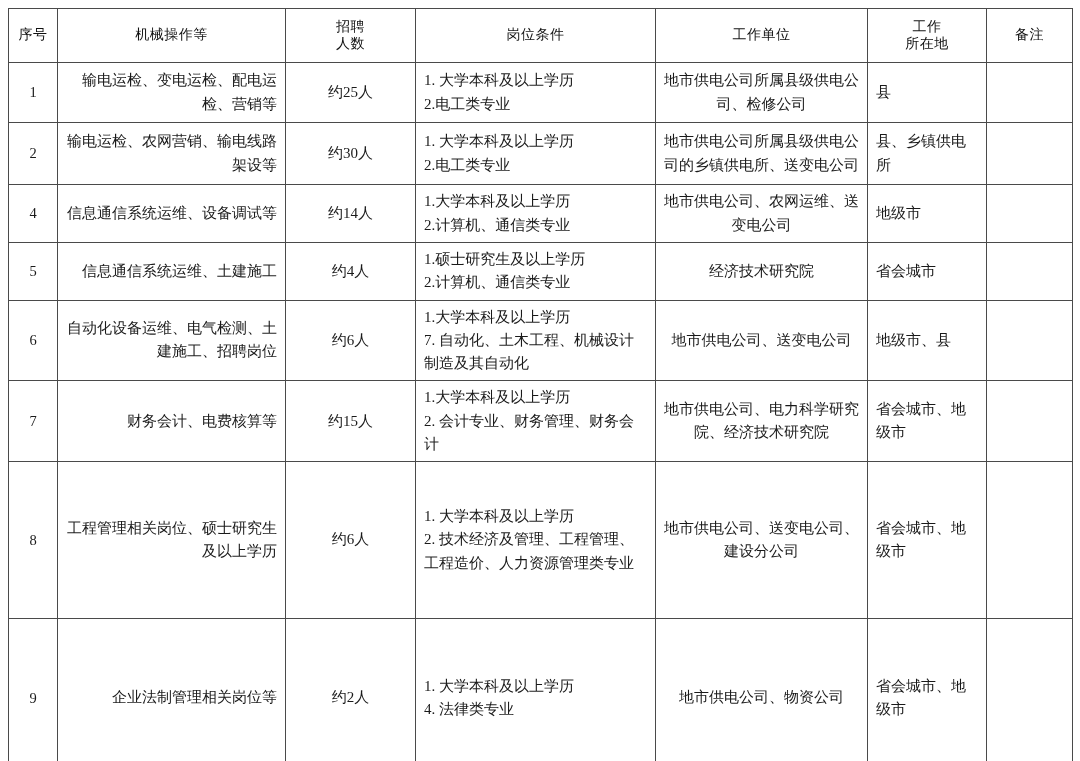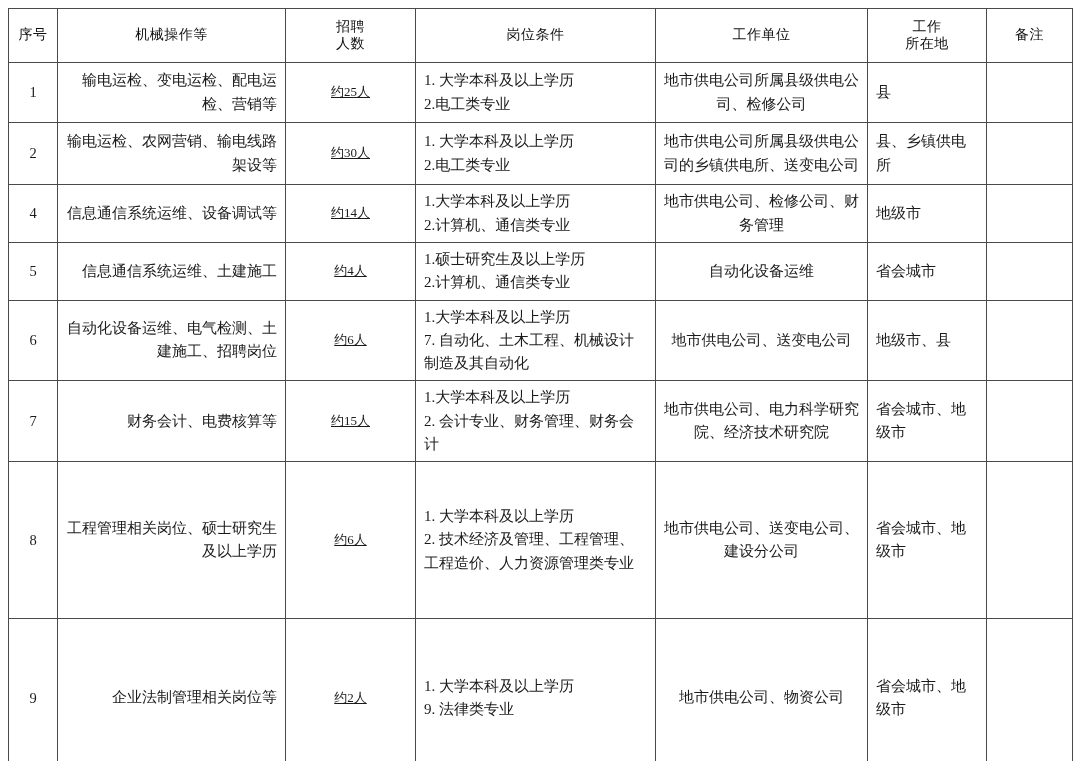--- a/index.html
+++ b/index.html
@@ -67,22 +67,21 @@
     text-align: center;
     font-size: 14.5px;
   }
   td.col-post {
     text-align: right;
     padding-left: 12px;
     padding-right: 10px;
   }
   td.col-count {
     text-align: center;
-    font-size: 13px;
-    text-decoration: underline;
+    font-size: 15px;
   }
   td.col-cond {
     text-align: left;
     padding-left: 10px;
     padding-right: 6px;
   }
   td.col-unit {
     text-align: center;
     padding-left: 10px;
     padding-right: 6px;
@@ -176,34 +175,34 @@
       </tr>
 
       <tr class="r-h-58">
         <td class="col-no">4</td>
         <td class="col-post">信息通信系统运维、设备调试等</td>
         <td class="col-count">约14人</td>
         <td class="col-cond">
           <span class="cond-line">1.大学本科及以上学历</span>
           <span class="cond-line">2.计算机、通信类专业</span>
         </td>
-        <td class="col-unit">地市供电公司、检修公司、财务管理</td>
+        <td class="col-unit">地市供电公司、农网运维、送变电公司</td>
         <td class="col-loc">地级市</td>
         <td class="col-note"></td>
       </tr>
 
       <tr class="r-h-55">
         <td class="col-no">5</td>
         <td class="col-post">信息通信系统运维、土建施工</td>
         <td class="col-count">约4人</td>
         <td class="col-cond">
           <span class="cond-line">1.硕士研究生及以上学历</span>
           <span class="cond-line">2.计算机、通信类专业</span>
         </td>
-        <td class="col-unit">自动化设备运维</td>
+        <td class="col-unit">经济技术研究院</td>
         <td class="col-loc">省会城市</td>
         <td class="col-note"></td>
       </tr>
 
       <tr class="r-h-64">
         <td class="col-no">6</td>
         <td class="col-post">自动化设备运维、电气检测、土建施工、招聘岗位</td>
         <td class="col-count">约6人</td>
         <td class="col-cond">
           <span class="cond-line">1.大学本科及以上学历</span>
@@ -239,21 +238,21 @@
         <td class="col-loc">省会城市、地级市</td>
         <td class="col-note"></td>
       </tr>
 
       <tr class="r-h-159">
         <td class="col-no">9</td>
         <td class="col-post">企业法制管理相关岗位等</td>
         <td class="col-count">约2人</td>
         <td class="col-cond">
           <span class="cond-line">1. 大学本科及以上学历</span>
-          <span class="cond-line">9. 法律类专业</span>
+          <span class="cond-line">4. 法律类专业</span>
         </td>
         <td class="col-unit">地市供电公司、物资公司</td>
         <td class="col-loc">省会城市、地级市</td>
         <td class="col-note"></td>
       </tr>
 
     </tbody>
   </table>
 </div>
 

